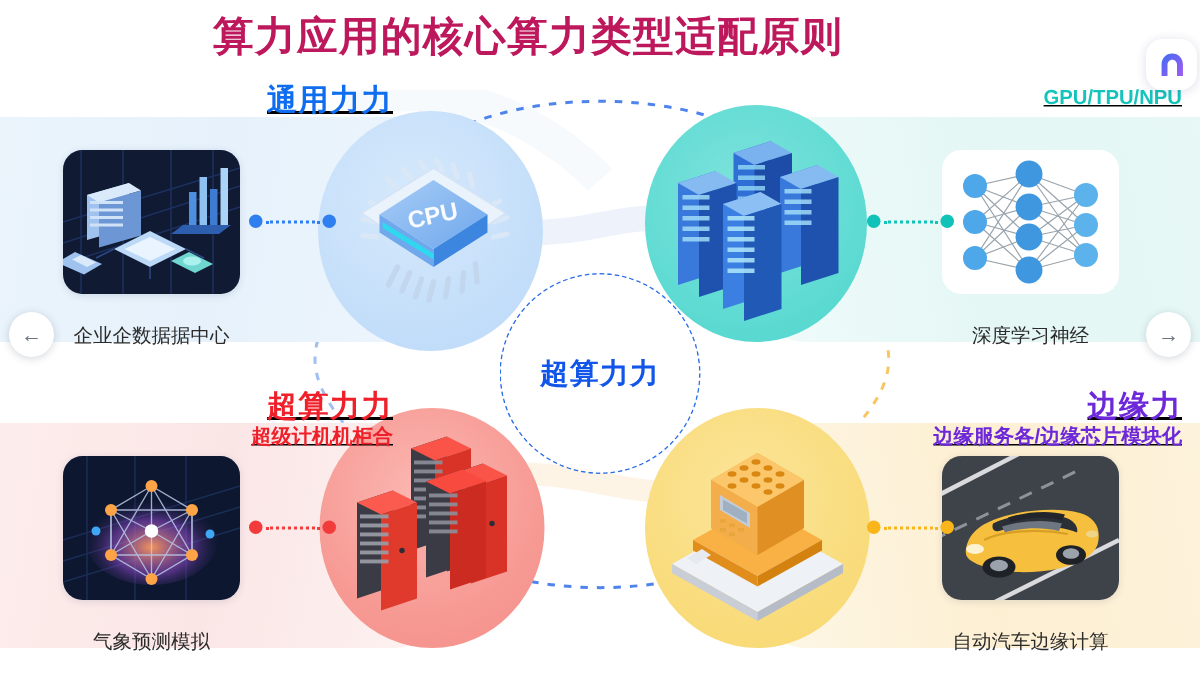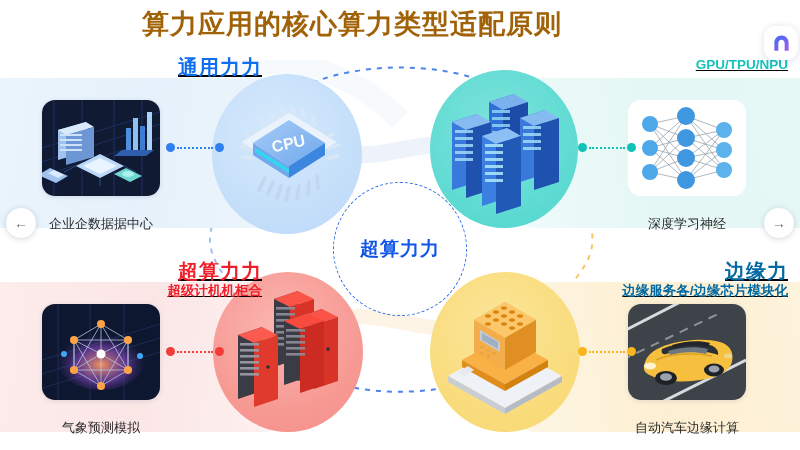--- a/index.html
+++ b/index.html
@@ -7,21 +7,21 @@
   body {
     font-family:"Liberation Sans","DejaVu Sans",sans-serif;
     background:#ffffff;
     position:relative;
   }
   #stage { position:absolute; inset:0; width:800px; height:450px; background:#fff; overflow:hidden; }
 
   
   .title {
     position:absolute; top:6px; left:0; width:704px; text-align:center;
-    font-size:27px; font-weight:bold; color:#a16207; letter-spacing:1px;
+    font-size:27px; font-weight:bold; color:#be185d; letter-spacing:1px;
     white-space:nowrap;
   }
 
   
   .panel { position:absolute; }
   .panel-tl {
     left:-40px; top:78px; width:330px; height:150px;
     background:linear-gradient(100deg,#ecf5fc 0%,#e6f1fb 55%,#eef6fd 100%);
     border-radius:0 26px 26px 0;
   }
@@ -73,21 +73,21 @@
   .q-sub { font-size:13.5px; font-weight:bold; white-space:nowrap; margin-top:1px; line-height:1.15; }
 
   .head-tl { left:12px; top:56px; }
   .head-tr { left:538px; top:56px; }
   .head-bl { left:12px; top:260px; }
   .head-br { left:538px; top:260px; }
 
   .c-blue   { color:#0f6ef0; }
   .c-teal   { color:#14c4bb; }
   .c-red    { color:#f0202a; }
-  .c-orange { color:#0369a1; }
+  .c-orange { color:#6d28d9; }
 
   
   .thumb-wrap { position:absolute; width:140px; text-align:center; }
   .thumb {
     width:118px; height:96px; border-radius:13px; margin:0 auto;
     overflow:hidden; position:relative;
     box-shadow:0 1px 5px rgba(40,60,110,0.13);
   }
   .cap { font-size:13px; color:#2b2b2b; margin-top:20px; white-space:nowrap; line-height:1.2; }
 

